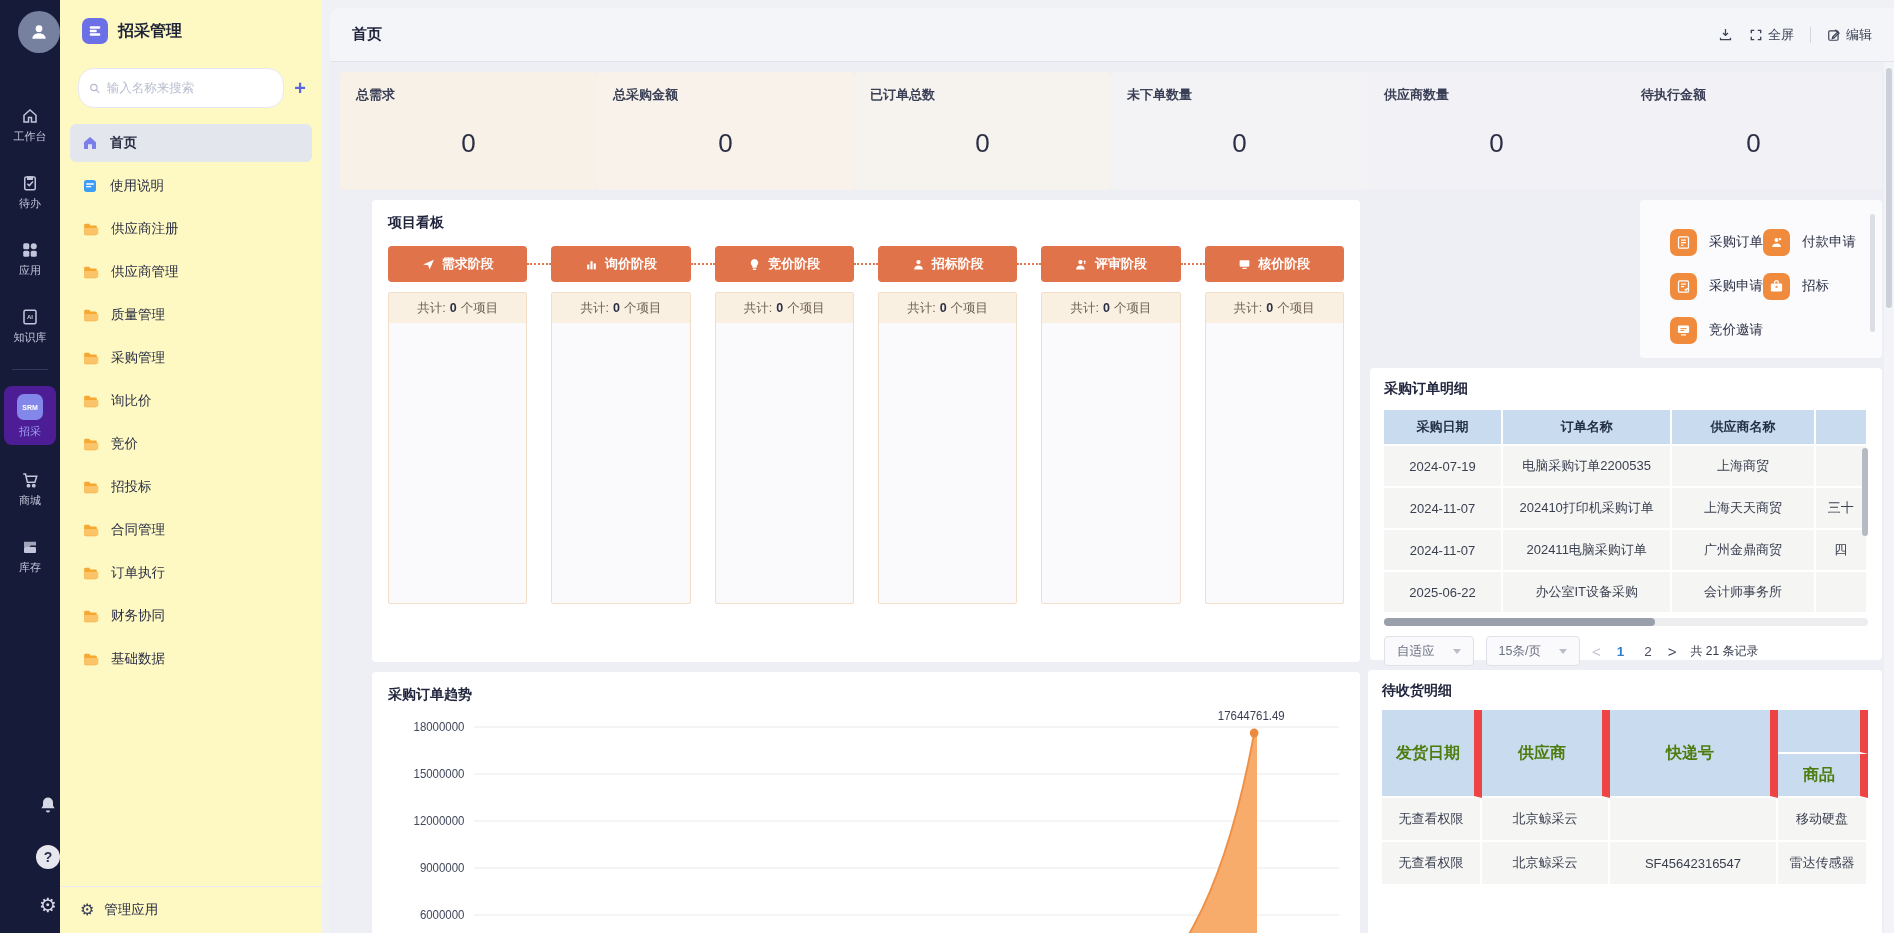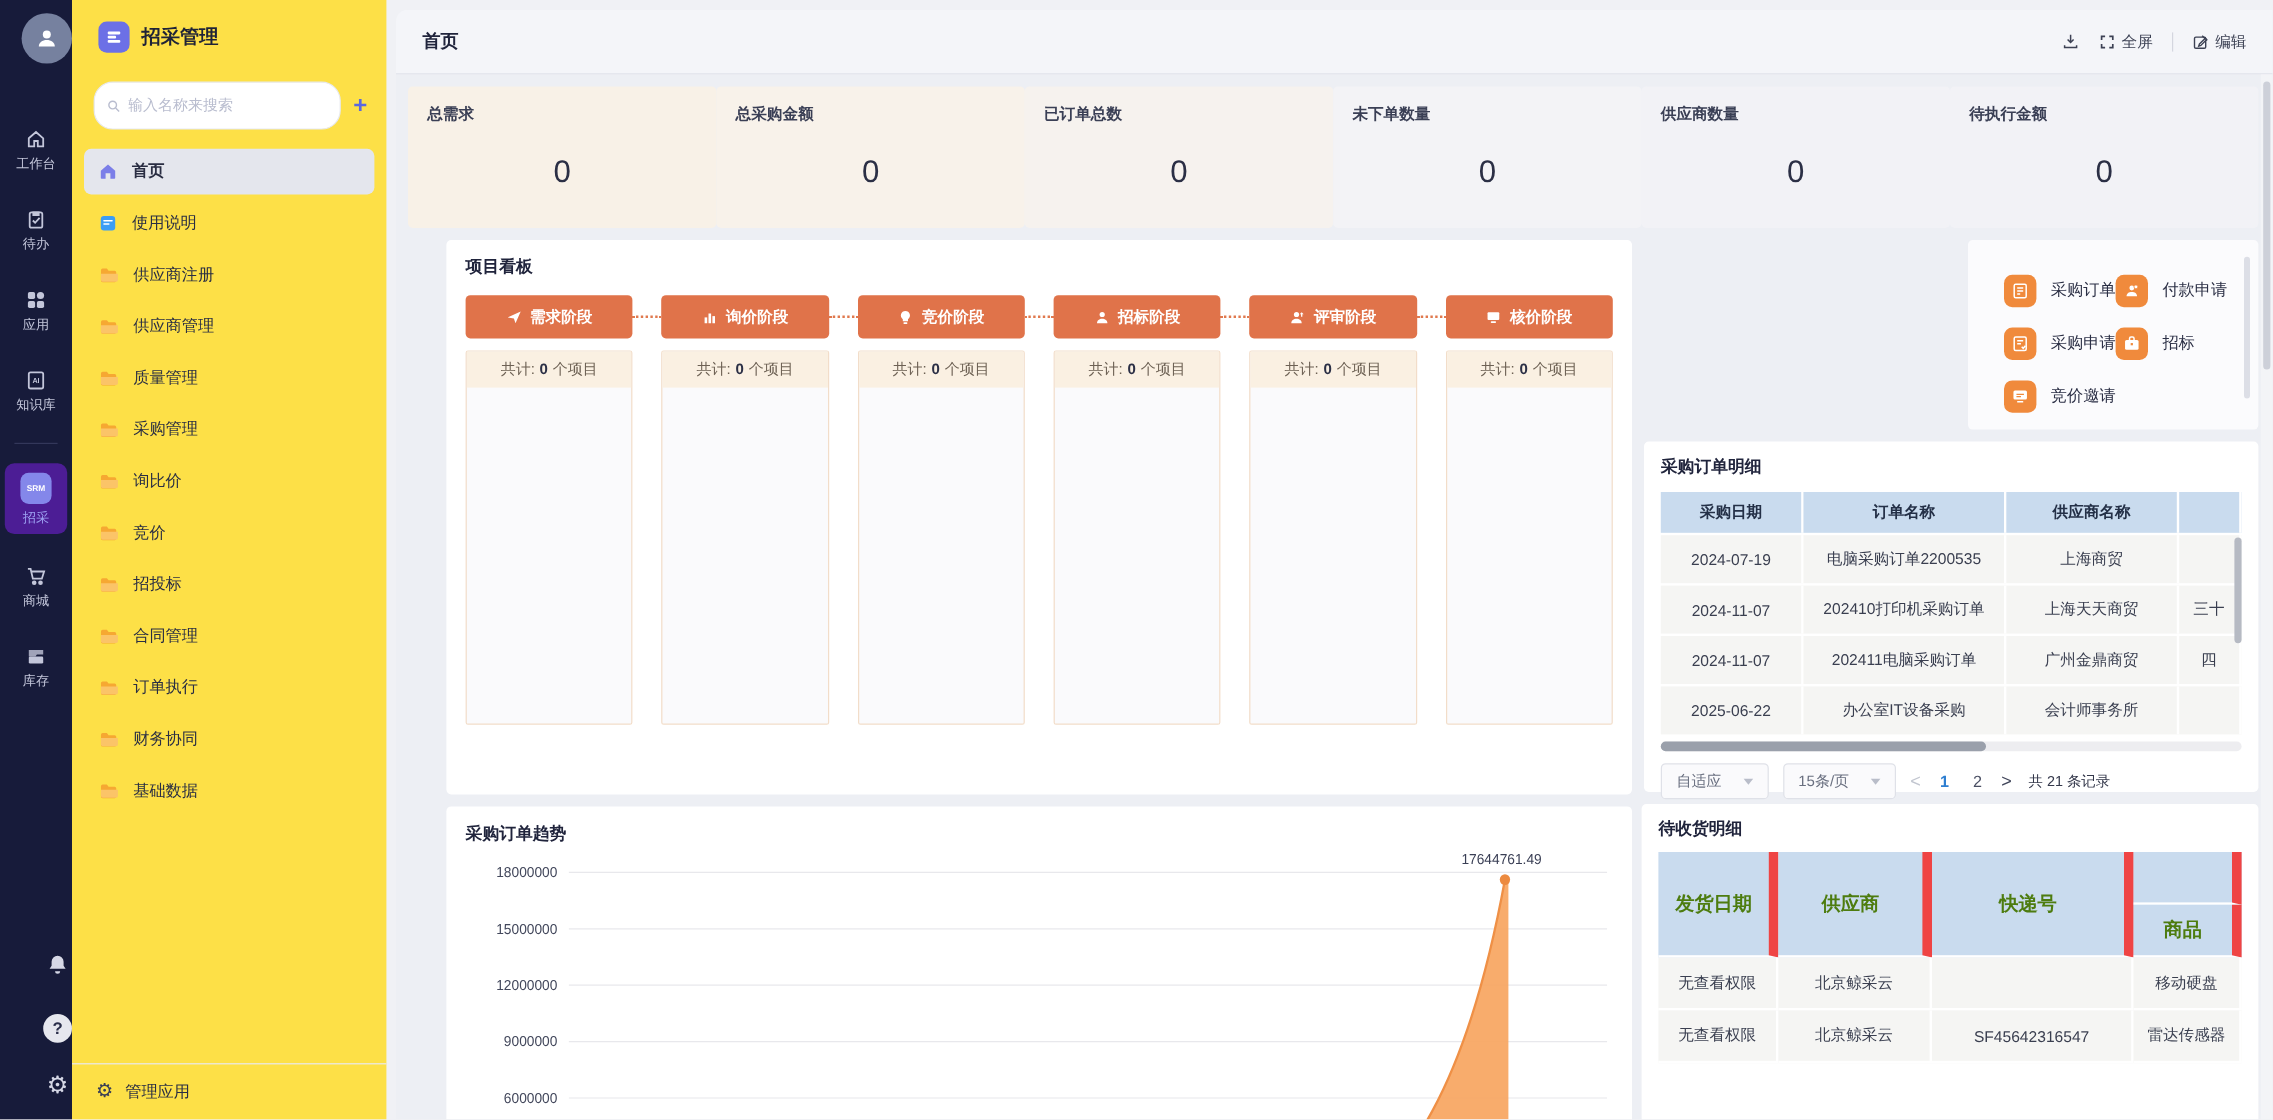--- a/index.html
+++ b/index.html
@@ -14,21 +14,21 @@
   .ritem svg { display:block; }
   .rail-divider { width:36px; border-top:1px solid #33375a; margin-top:20px; }
   .ritem.active { background:#4c1d95; margin-top:16px; padding:8px 0 6px; color:#9da1f2; }
   .srm-tile { width:26px; height:26px; border-radius:7px; background:#8487ea; color:#fff; font-size:7px; font-weight:bold; display:flex; align-items:center; justify-content:center; }
   .rail-bottom { margin-top:auto; display:flex; flex-direction:column; align-items:center; gap:26px; padding-bottom:18px; }
   .rail-bell, .rail-gear { color:#d6d8e6; cursor:pointer; }
   .rail-q { width:24px; height:24px; border-radius:50%; background:#e6e7ee; color:#2a2e4a; font-weight:bold; font-size:14px; display:flex; align-items:center; justify-content:center; cursor:pointer; }
   .rail-gear { font-size:20px; line-height:1; }
 
   
-  .sidebar { width:262px; flex:0 0 262px; background:#fde047; display:flex; flex-direction:column; }
+  .sidebar { width:262px; flex:0 0 262px; background:#fef9c3; display:flex; flex-direction:column; }
   .sb-head { display:flex; align-items:center; gap:10px; padding:18px 18px 6px 22px; }
   .sb-logo { width:26px; height:26px; border-radius:7px; background:#6c70e6; display:flex; align-items:center; justify-content:center; }
   .sb-title { font-size:16px; font-weight:bold; color:#1f2337; }
   .sb-search { display:flex; align-items:center; gap:10px; padding:18px 16px 8px 18px; }
   .search-box { flex:1; height:40px; background:#fff; border:1px solid #e7e9f0; border-radius:16px; display:flex; align-items:center; padding:0 10px; gap:6px; }
   .search-box input { border:0; outline:0; width:100%; font-size:12.5px; color:#333; background:transparent; font-family:inherit; }
   .search-box input::placeholder { color:#b9bdcf; }
   .plus { color:#5a68e0; font-size:20px; font-weight:bold; cursor:pointer; line-height:1; }
   .menu { padding:8px 10px 0 10px; flex:1; overflow:hidden; }
   .mi { display:flex; align-items:center; gap:12px; height:38px; margin-bottom:5px; padding:0 12px; border-radius:6px; font-size:13.5px; color:#2a2e43; cursor:pointer; }

